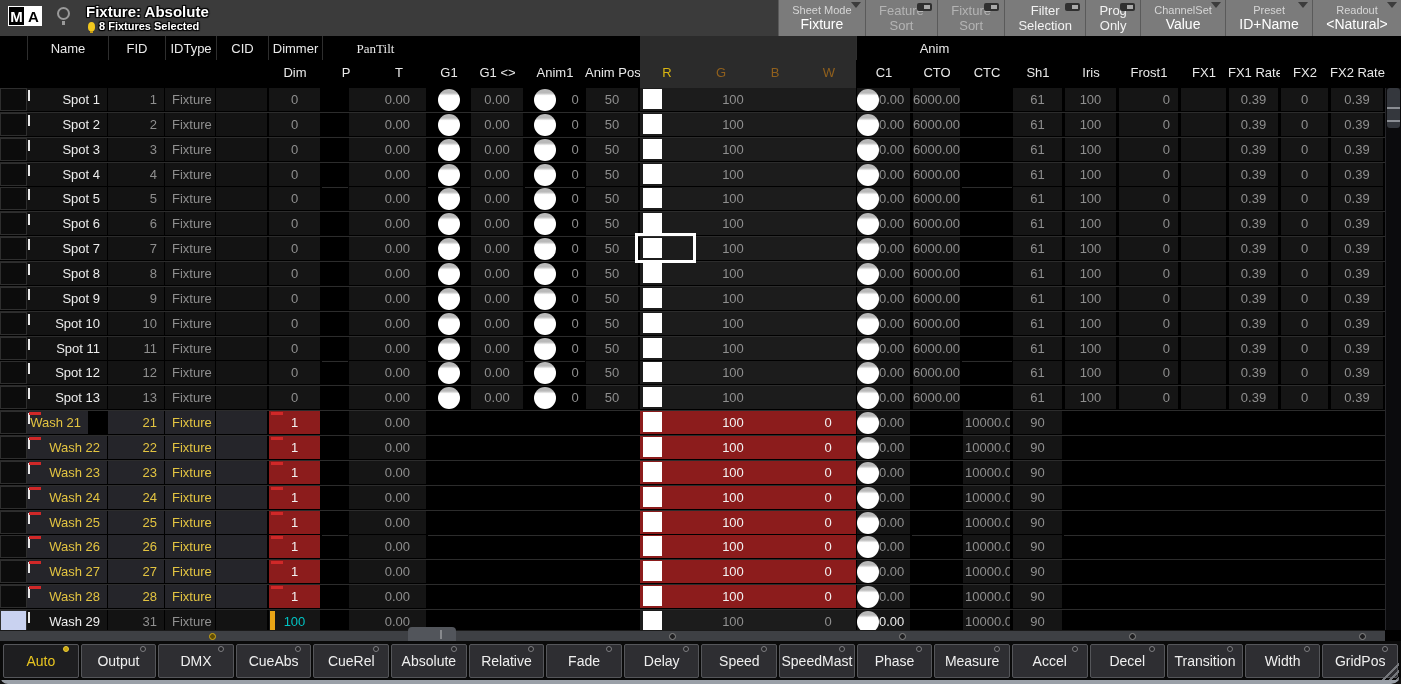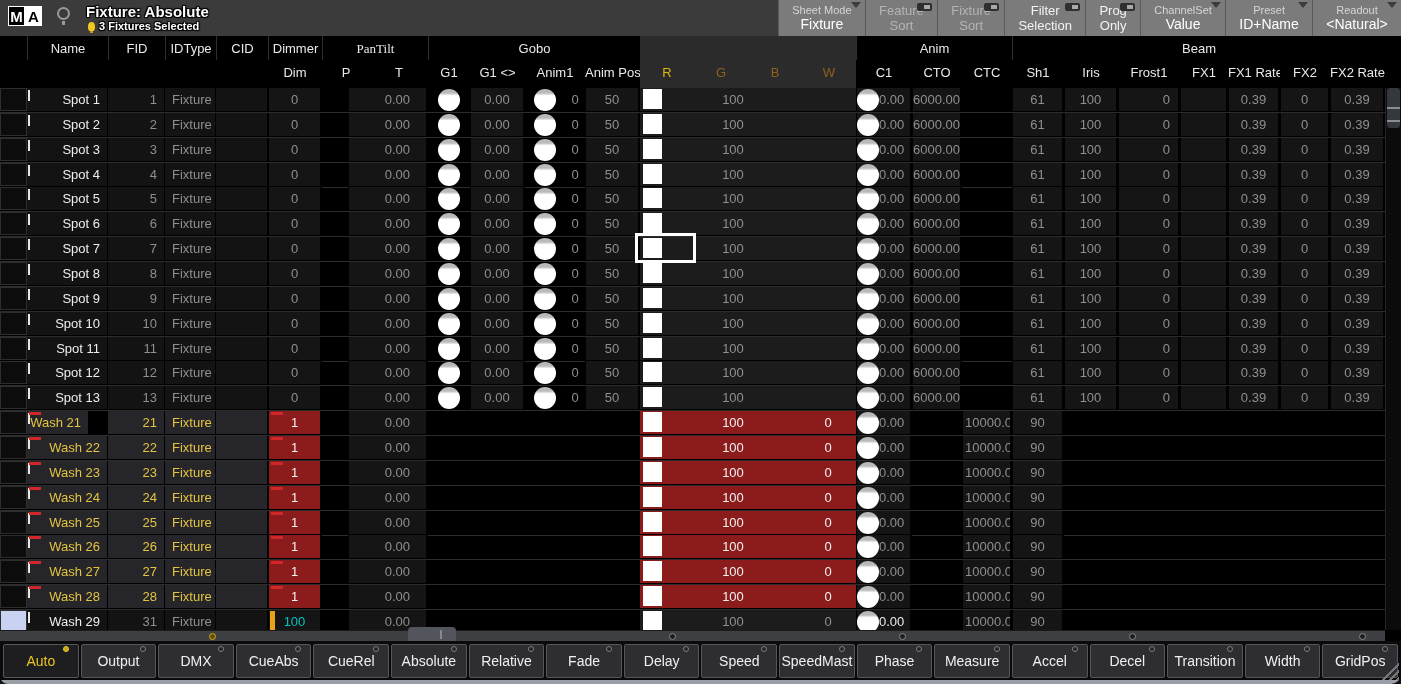--- a/index.html
+++ b/index.html
@@ -104,21 +104,21 @@
 
   <div id="titlebar">
     <div id="logo">
       <div class="m">M</div>
       <div class="a">A</div>
     </div>
     <div id="titlebar-bulb" class="bulb"></div>
     <div id="win-title">Fixture: Absolute</div>
     <div id="win-sub">
       <div id="sub-bulb"></div>
-      <span>3 Fixtures Selected</span>
+      <span>8 Fixtures Selected</span>
     </div>
     <div id="top-buttons">
         <div class="tbtn">
           <div class="lab1">Sheet Mode</div>
           <div class="lab2">Fixture</div>
           <div class="dd-arrow"></div>
         </div>
         <div class="tbtn dimmed">
           <div class="two1">Feature</div>
           <div class="two2">Sort</div>
@@ -161,34 +161,32 @@
     <div id="rgb-hl"></div>
   <div class="hgroup" style="left: 27px; width: 81px;">Name</div>
       <div class="hgroup" style="left: 108px; width: 57px;">FID</div>
       <div class="hgroup" style="left: 165px; width: 51px;">IDType</div>
       <div class="hgroup" style="left: 216px; width: 52px;">CID</div>
       <div class="hgroup" style="left: 268px; width: 54px;">Dimmer</div>
       <div class="hsub" style="left: 268px; width: 54px;">Dim</div>
       <div class="hgroup" style="left: 322px; width: 106px; font-family: Liberation Serif, serif;">PanTilt</div>
       <div class="hsub" style="left: 322px; width: 48px;">P</div>
       <div class="hsub" style="left: 370px; width: 58px;">T</div>
-      <div class="hgroup" style="left: 428px; width: 212px;">Gobo</div>
       <div class="hsub" style="left: 428px; width: 42px;">G1</div>
       <div class="hsub" style="left: 470px; width: 55px;">G1 &lt;&gt;</div>
       <div class="hsub" style="left: 525px; width: 60px;">Anim1</div>
       <div class="hsub" style="left: 585px; width: 55px;">Anim Pos</div>
       <div class="hsub bright" style="left: 640px; width: 54px;">R</div>
       <div class="hsub dimorange" style="left: 694px; width: 54px;">G</div>
       <div class="hsub dimorange" style="left: 748px; width: 54px;">B</div>
       <div class="hsub dimorange" style="left: 802px; width: 54px;">W</div>
       <div class="hgroup" style="left: 856px; width: 156px;">Anim</div>
       <div class="hsub" style="left: 856px; width: 56px;">C1</div>
       <div class="hsub" style="left: 912px; width: 50px;">CTO</div>
       <div class="hsub" style="left: 962px; width: 50px;">CTC</div>
-      <div class="hgroup" style="left: 1012px; width: 373px;">Beam</div>
       <div class="hsub" style="left: 1012px; width: 52px;">Sh1</div>
       <div class="hsub" style="left: 1064px; width: 54px;">Iris</div>
       <div class="hsub" style="left: 1118px; width: 62px;">Frost1</div>
       <div class="hsub" style="left: 1180px; width: 48px;">FX1</div>
       <div class="hsub" style="left: 1228px; width: 52px;">FX1 Rate</div>
       <div class="hsub" style="left: 1280px; width: 50px;">FX2</div>
       <div class="hsub" style="left: 1330px; width: 55px;">FX2 Rate</div>
     </div>
 
   <div id="sheet-body">

